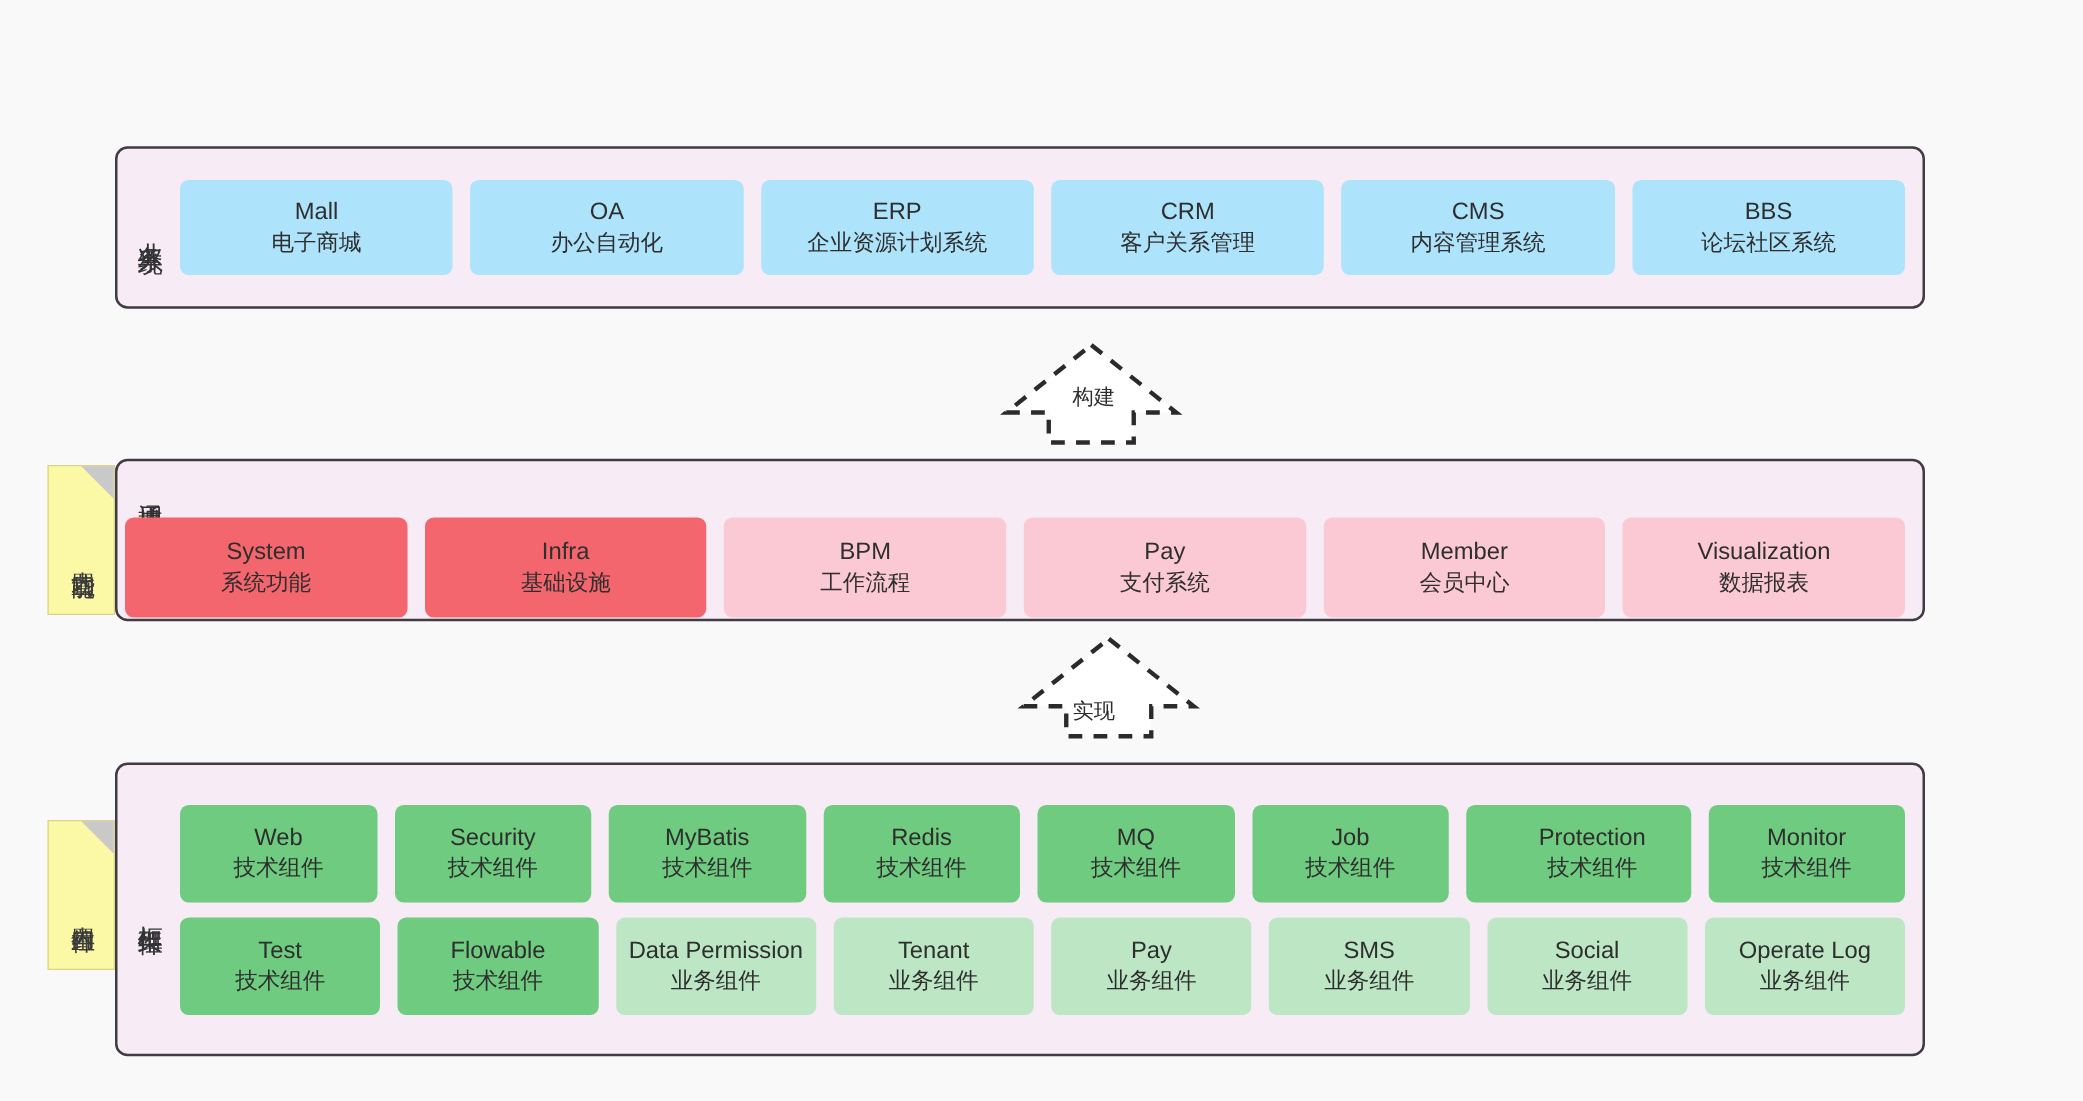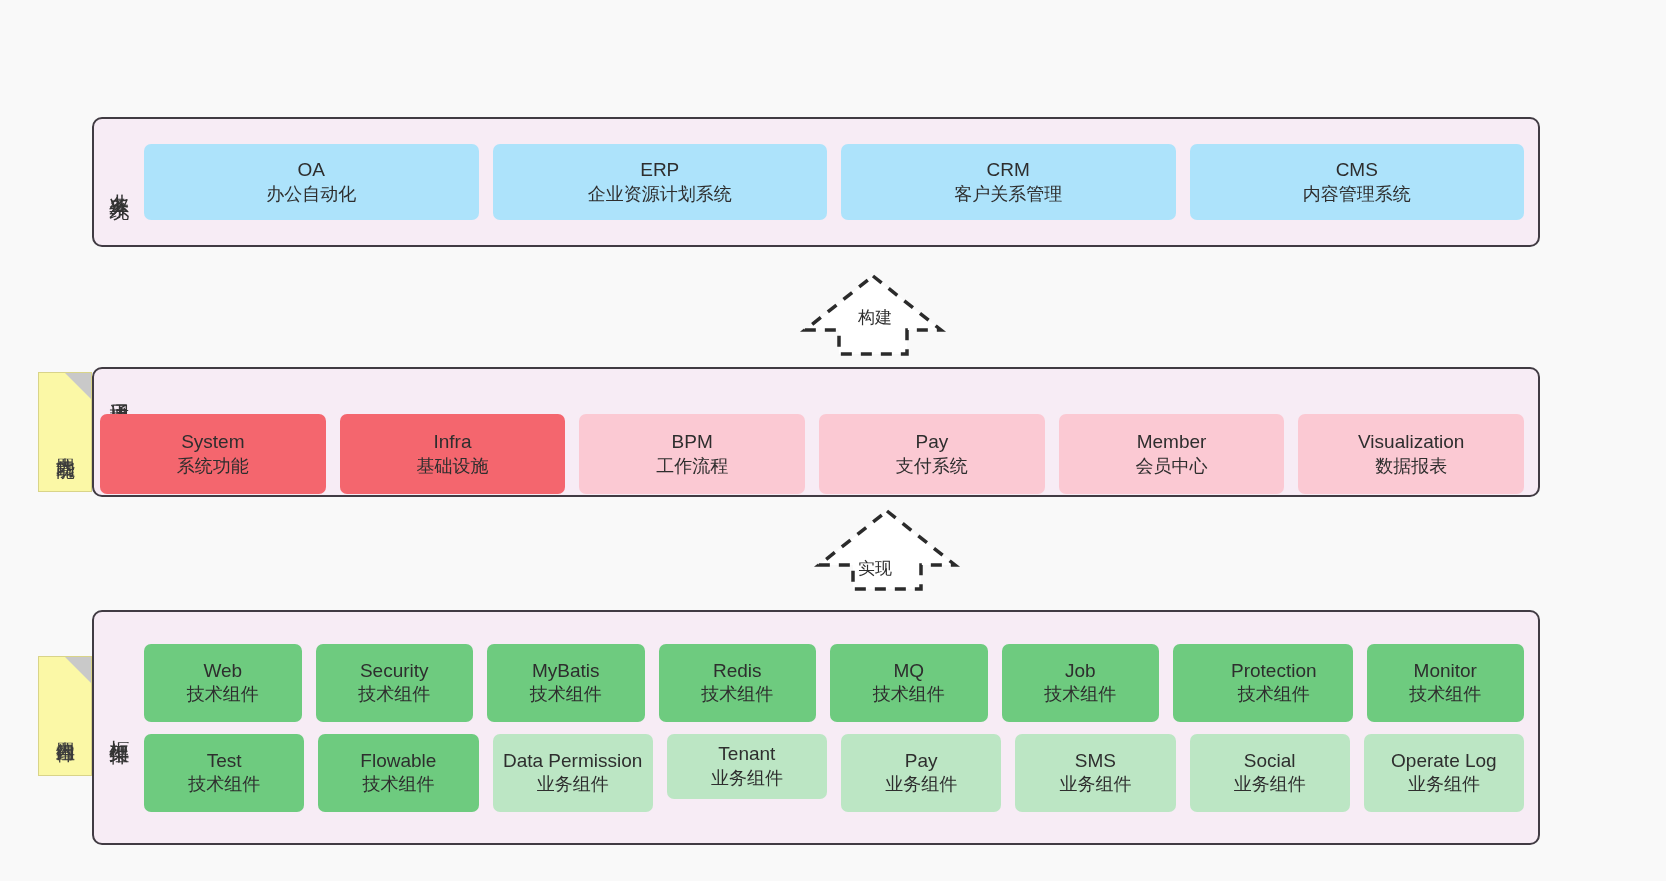--- a/index.html
+++ b/index.html
@@ -118,34 +118,42 @@
 </head>
 <body>
 
 <div id="canvas">
 
   <div class="layer" id="layer-0" style="left:92px; top:117px; width:1448px; height:130px;">
     <div class="layer-title">业务系统</div>
     <div class="cells">
       <div class="cell-row">
         <div class="cell c-blue" style="height:76px;">
+          <span class="t1">Mall</span>
+          <span class="t2">电子商城</span>
+        </div>
+        <div class="cell c-blue" style="height:76px;">
           <span class="t1">OA</span>
           <span class="t2">办公自动化</span>
         </div>
         <div class="cell c-blue" style="height:76px;">
           <span class="t1">ERP</span>
           <span class="t2">企业资源计划系统</span>
         </div>
         <div class="cell c-blue" style="height:76px;">
           <span class="t1">CRM</span>
           <span class="t2">客户关系管理</span>
         </div>
         <div class="cell c-blue" style="height:76px;">
           <span class="t1">CMS</span>
           <span class="t2">内容管理系统</span>
+        </div>
+        <div class="cell c-blue" style="height:76px;">
+          <span class="t1">BBS</span>
+          <span class="t2">论坛社区系统</span>
         </div>
       </div>
     </div>
   </div>
 
   <div class="arrow-wrap" style="left:798px; top:270px; width:150px; height:88px;">
     <svg width="150" height="88" viewBox="0 0 150 88" aria-hidden="true">
       <path d="M 75 6 L 143 60 L 109 60 L 109 84 L 41 84 L 41 60 L 7 60 Z" fill="#ffffff" stroke="#2b2b2b" stroke-width="3.5" stroke-dasharray="11 9" stroke-linejoin="miter"></path>
     </svg>
     <span class="arrow-label" style="left:60px; top:36px;">构建</span>
@@ -245,21 +253,21 @@
           <span class="t2">技术组件</span>
         </div>
         <div class="cell c-green" style="height:78px;">
           <span class="t1">Flowable</span>
           <span class="t2">技术组件</span>
         </div>
         <div class="cell c-lightgreen" style="height:78px;">
           <span class="t1">Data Permission</span>
           <span class="t2">业务组件</span>
         </div>
-        <div class="cell c-lightgreen" style="height:65px;">
+        <div class="cell c-lightgreen" style="height:78px;">
           <span class="t1">Tenant</span>
           <span class="t2">业务组件</span>
         </div>
         <div class="cell c-lightgreen" style="height:78px;">
           <span class="t1">Pay</span>
           <span class="t2">业务组件</span>
         </div>
         <div class="cell c-lightgreen" style="height:78px;">
           <span class="t1">SMS</span>
           <span class="t2">业务组件</span>

